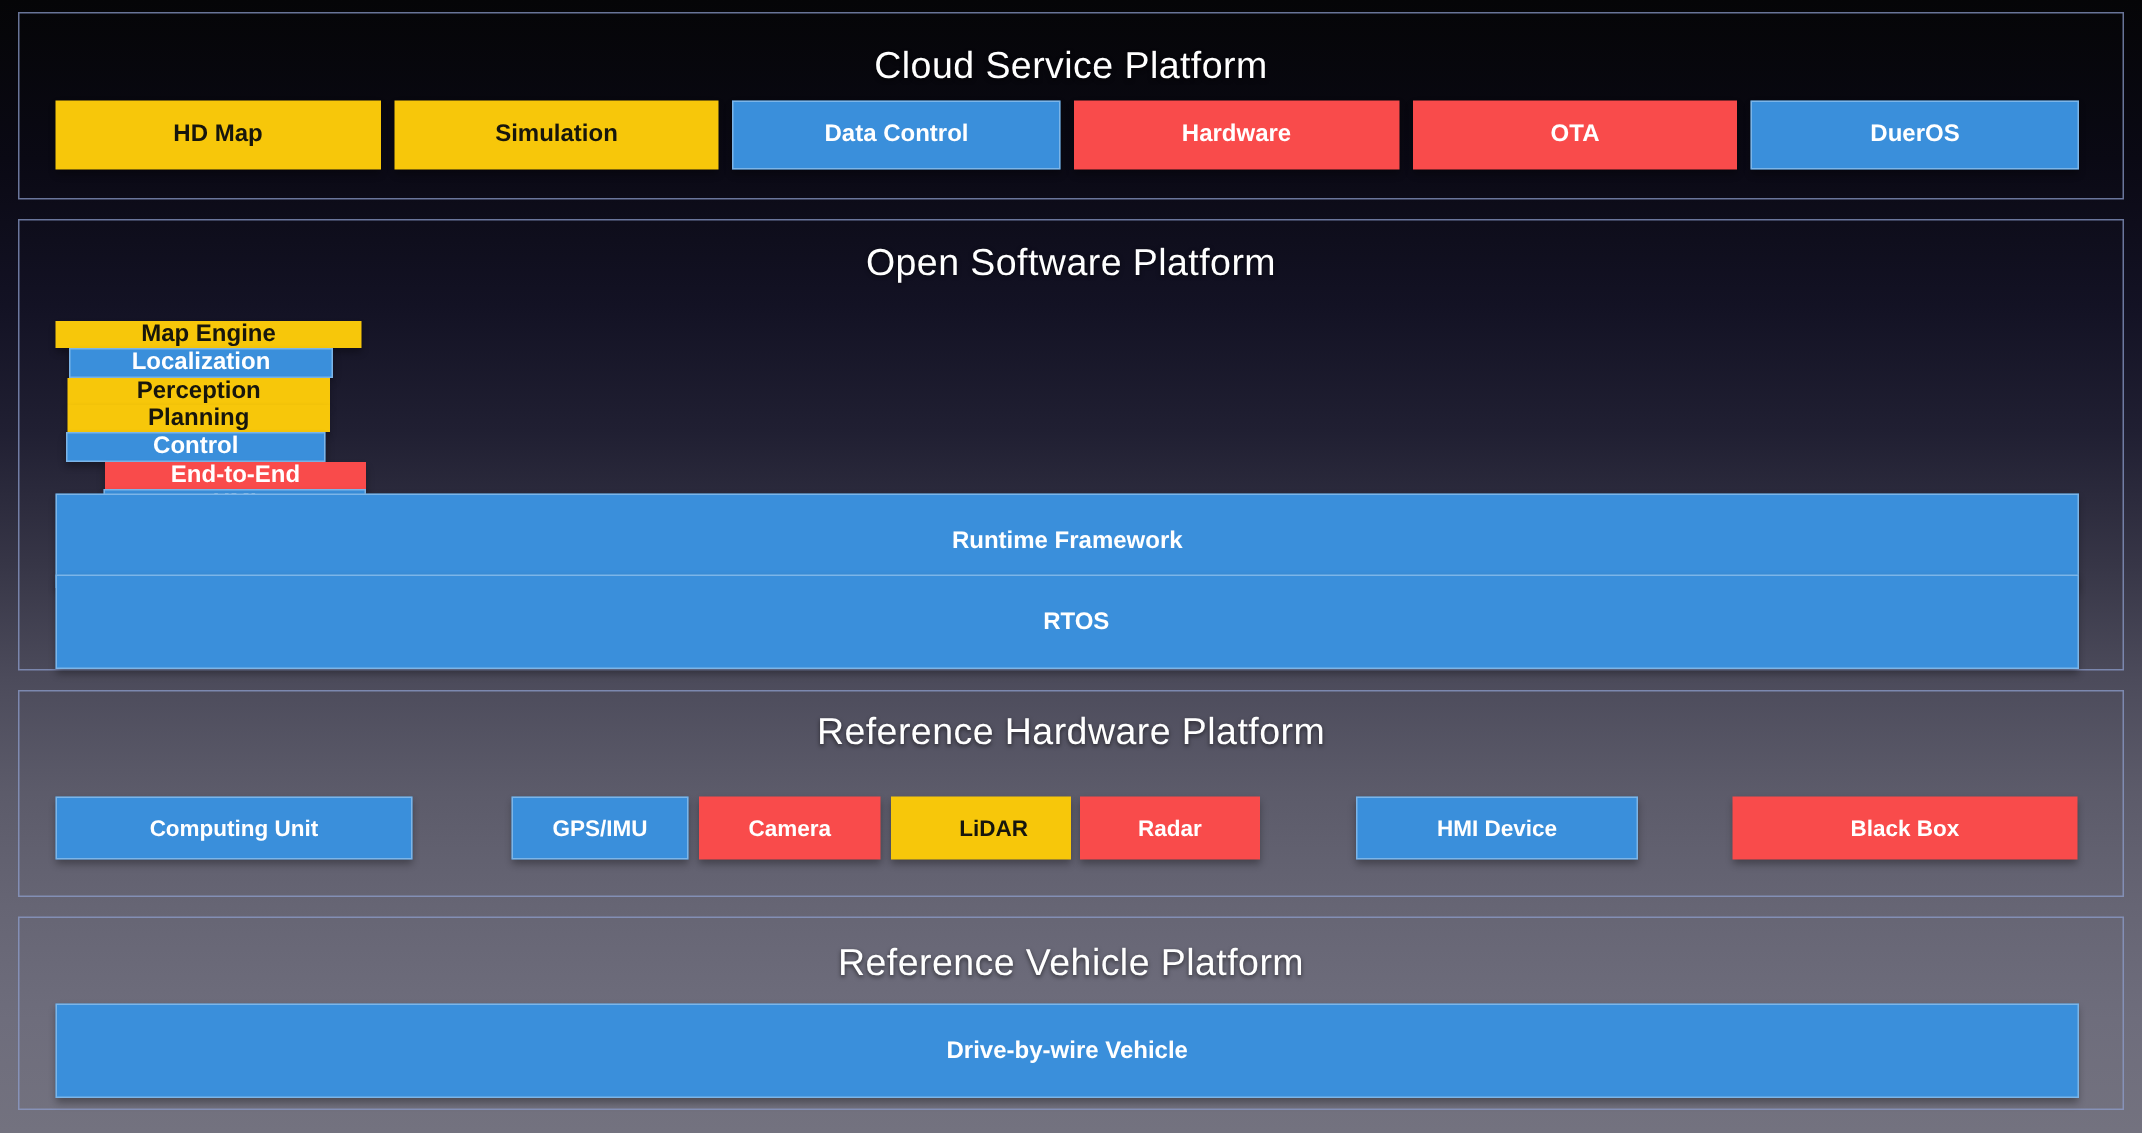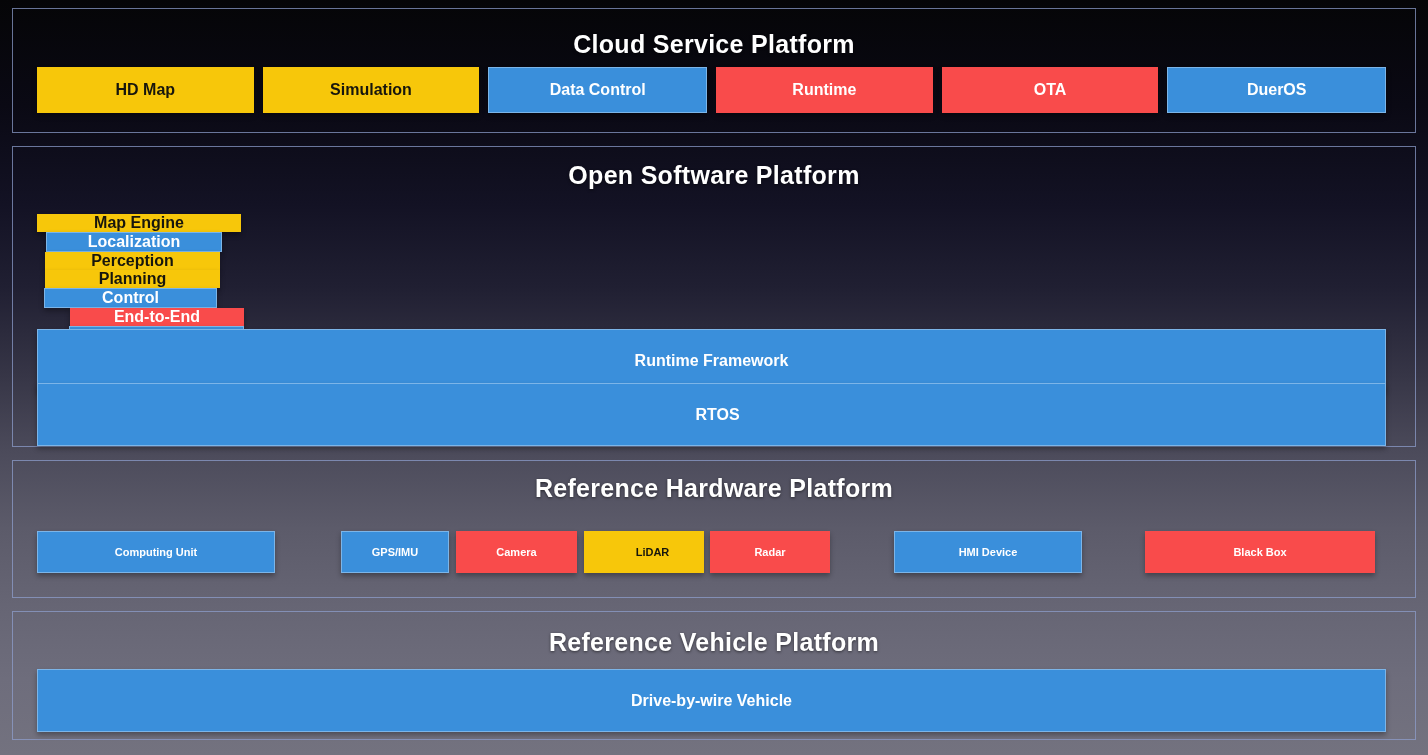--- a/index.html
+++ b/index.html
@@ -19,21 +19,21 @@
   .panel {
     position: absolute; left: 12px; width: 1404px;
     border: 1px solid rgba(143, 160, 206, 0.72);
   }
   .panel-cloud    { top: 8px;   height: 125px; }
   .panel-software { top: 146px; height: 301px; }
   .panel-hardware { top: 460px; height: 138px; }
   .panel-vehicle  { top: 611px; height: 129px; }
   .panel h2 {
     position: absolute; left: 0; right: 0; text-align: center;
-    color: #ffffff; font-size: 25px; font-weight: 700;
+    color: #ffffff; font-size: 25px; font-weight: 400;
     letter-spacing: 0.3px; text-shadow: 0 1px 3px rgba(0,0,0,0.55);
   }
   .panel-cloud h2    { top: 21px; }
   .panel-software h2 { top: 14px; }
   .panel-hardware h2 { top: 13px; }
   .panel-vehicle h2  { top: 16px; }
 
   .row { position: absolute; display: flex; }
   .box {
     display: flex; align-items: center; justify-content: center;
@@ -59,41 +59,41 @@
   .m7 { width: 175px; margin-left: 32px; }
 
   
   .bar { position: absolute; left: 24px; width: 1349px; height: 63px; }
   .bar-runtime { top: 182px; }
   .bar-rtos    { top: 236px; padding-left: 12px; }
   .bar-vehicle { top: 57px; text-align: center; }
 
   
   .row-hardware { top: 70px; left: 24px; height: 42px; }
-  .row-hardware .box { font-size: 11px; }
+  .row-hardware .box { font-size: 15px; }
   .hw1 { width: 238px; }
-  .hw2 { width: 108px; margin-left: 66px; }
+  .hw2 { width: 118px; margin-left: 66px; }
   .hw3 { width: 121px; margin-left: 7px; }
   .hw4 { width: 120px; margin-left: 7px; padding-left: 17px; }
   .hw5 { width: 120px; margin-left: 6px; }
   .hw6 { width: 188px; margin-left: 64px; }
   .hw7 { width: 230px; margin-left: 63px; }
 </style>
 </head>
 <body>
 
 <div class="canvas">
 
   <section class="panel panel-cloud">
     <h2>Cloud Service Platform</h2>
     <div class="row row-cloud">
       <div class="box c-yellow">HD Map</div>
       <div class="box c-yellow">Simulation</div>
       <div class="box c-blue">Data Control</div>
-      <div class="box c-red">Runtime</div>
+      <div class="box c-red">Hardware</div>
       <div class="box c-red">OTA</div>
       <div class="box c-blue">DuerOS</div>
     </div>
   </section>
 
   <section class="panel panel-software">
     <h2>Open Software Platform</h2>
     <div class="row row-modules">
       <div class="box m1 c-yellow">Map Engine</div>
       <div class="box m2 c-blue">Localization</div>

